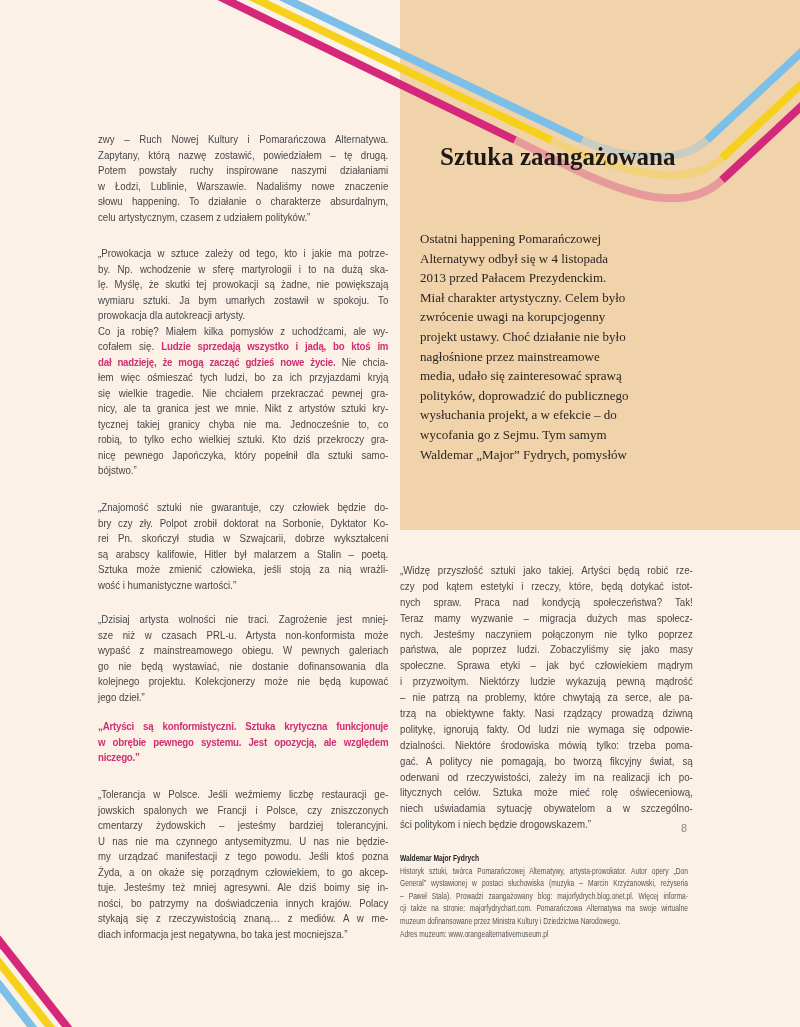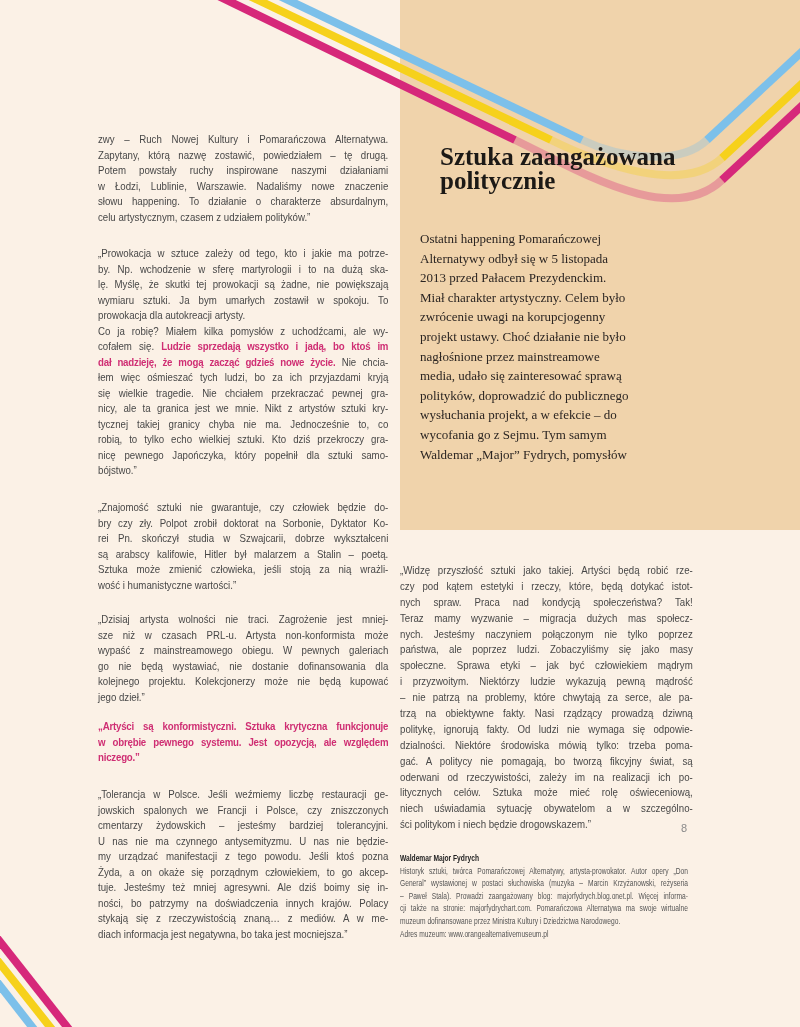--- a/index.html
+++ b/index.html
@@ -129,25 +129,24 @@
       <div class="line">Żyda, a on okaże się porządnym człowiekiem, to go akcep-</div>
       <div class="line">tuje. Jesteśmy też mniej agresywni. Ale dziś boimy się in-</div>
       <div class="line">ności, bo patrzymy na doświadczenia innych krajów. Polacy</div>
       <div class="line">stykają się z rzeczywistością znaną… z mediów. A w me-</div>
       <div class="line last">diach informacja jest negatywna, bo taka jest mocniejsza.”</div>
     </div>
   </div>
 
 <div id="panel-title">
     <div class="tline">Sztuka zaangażowana</div>
-    <div class="tline last">politycznie</div>
   </div>
 <div id="panel-body">
     <div class="bline">Ostatni happening Pomarańczowej</div>
-    <div class="bline">Alternatywy odbył się w 5 listopada</div>
+    <div class="bline">Alternatywy odbył się w 4 listopada</div>
     <div class="bline">2013 przed Pałacem Prezydenckim.</div>
     <div class="bline">Miał charakter artystyczny. Celem było</div>
     <div class="bline">zwrócenie uwagi na korupcjogenny</div>
     <div class="bline">projekt ustawy. Choć działanie nie było</div>
     <div class="bline">nagłośnione przez mainstreamowe</div>
     <div class="bline">media, udało się zainteresować sprawą</div>
     <div class="bline">polityków, doprowadzić do publicznego</div>
     <div class="bline">wysłuchania projekt, a w efekcie – do</div>
     <div class="bline">wycofania go z Sejmu. Tym samym</div>
     <div class="bline">Waldemar „Major” Fydrych, pomysłów</div>

